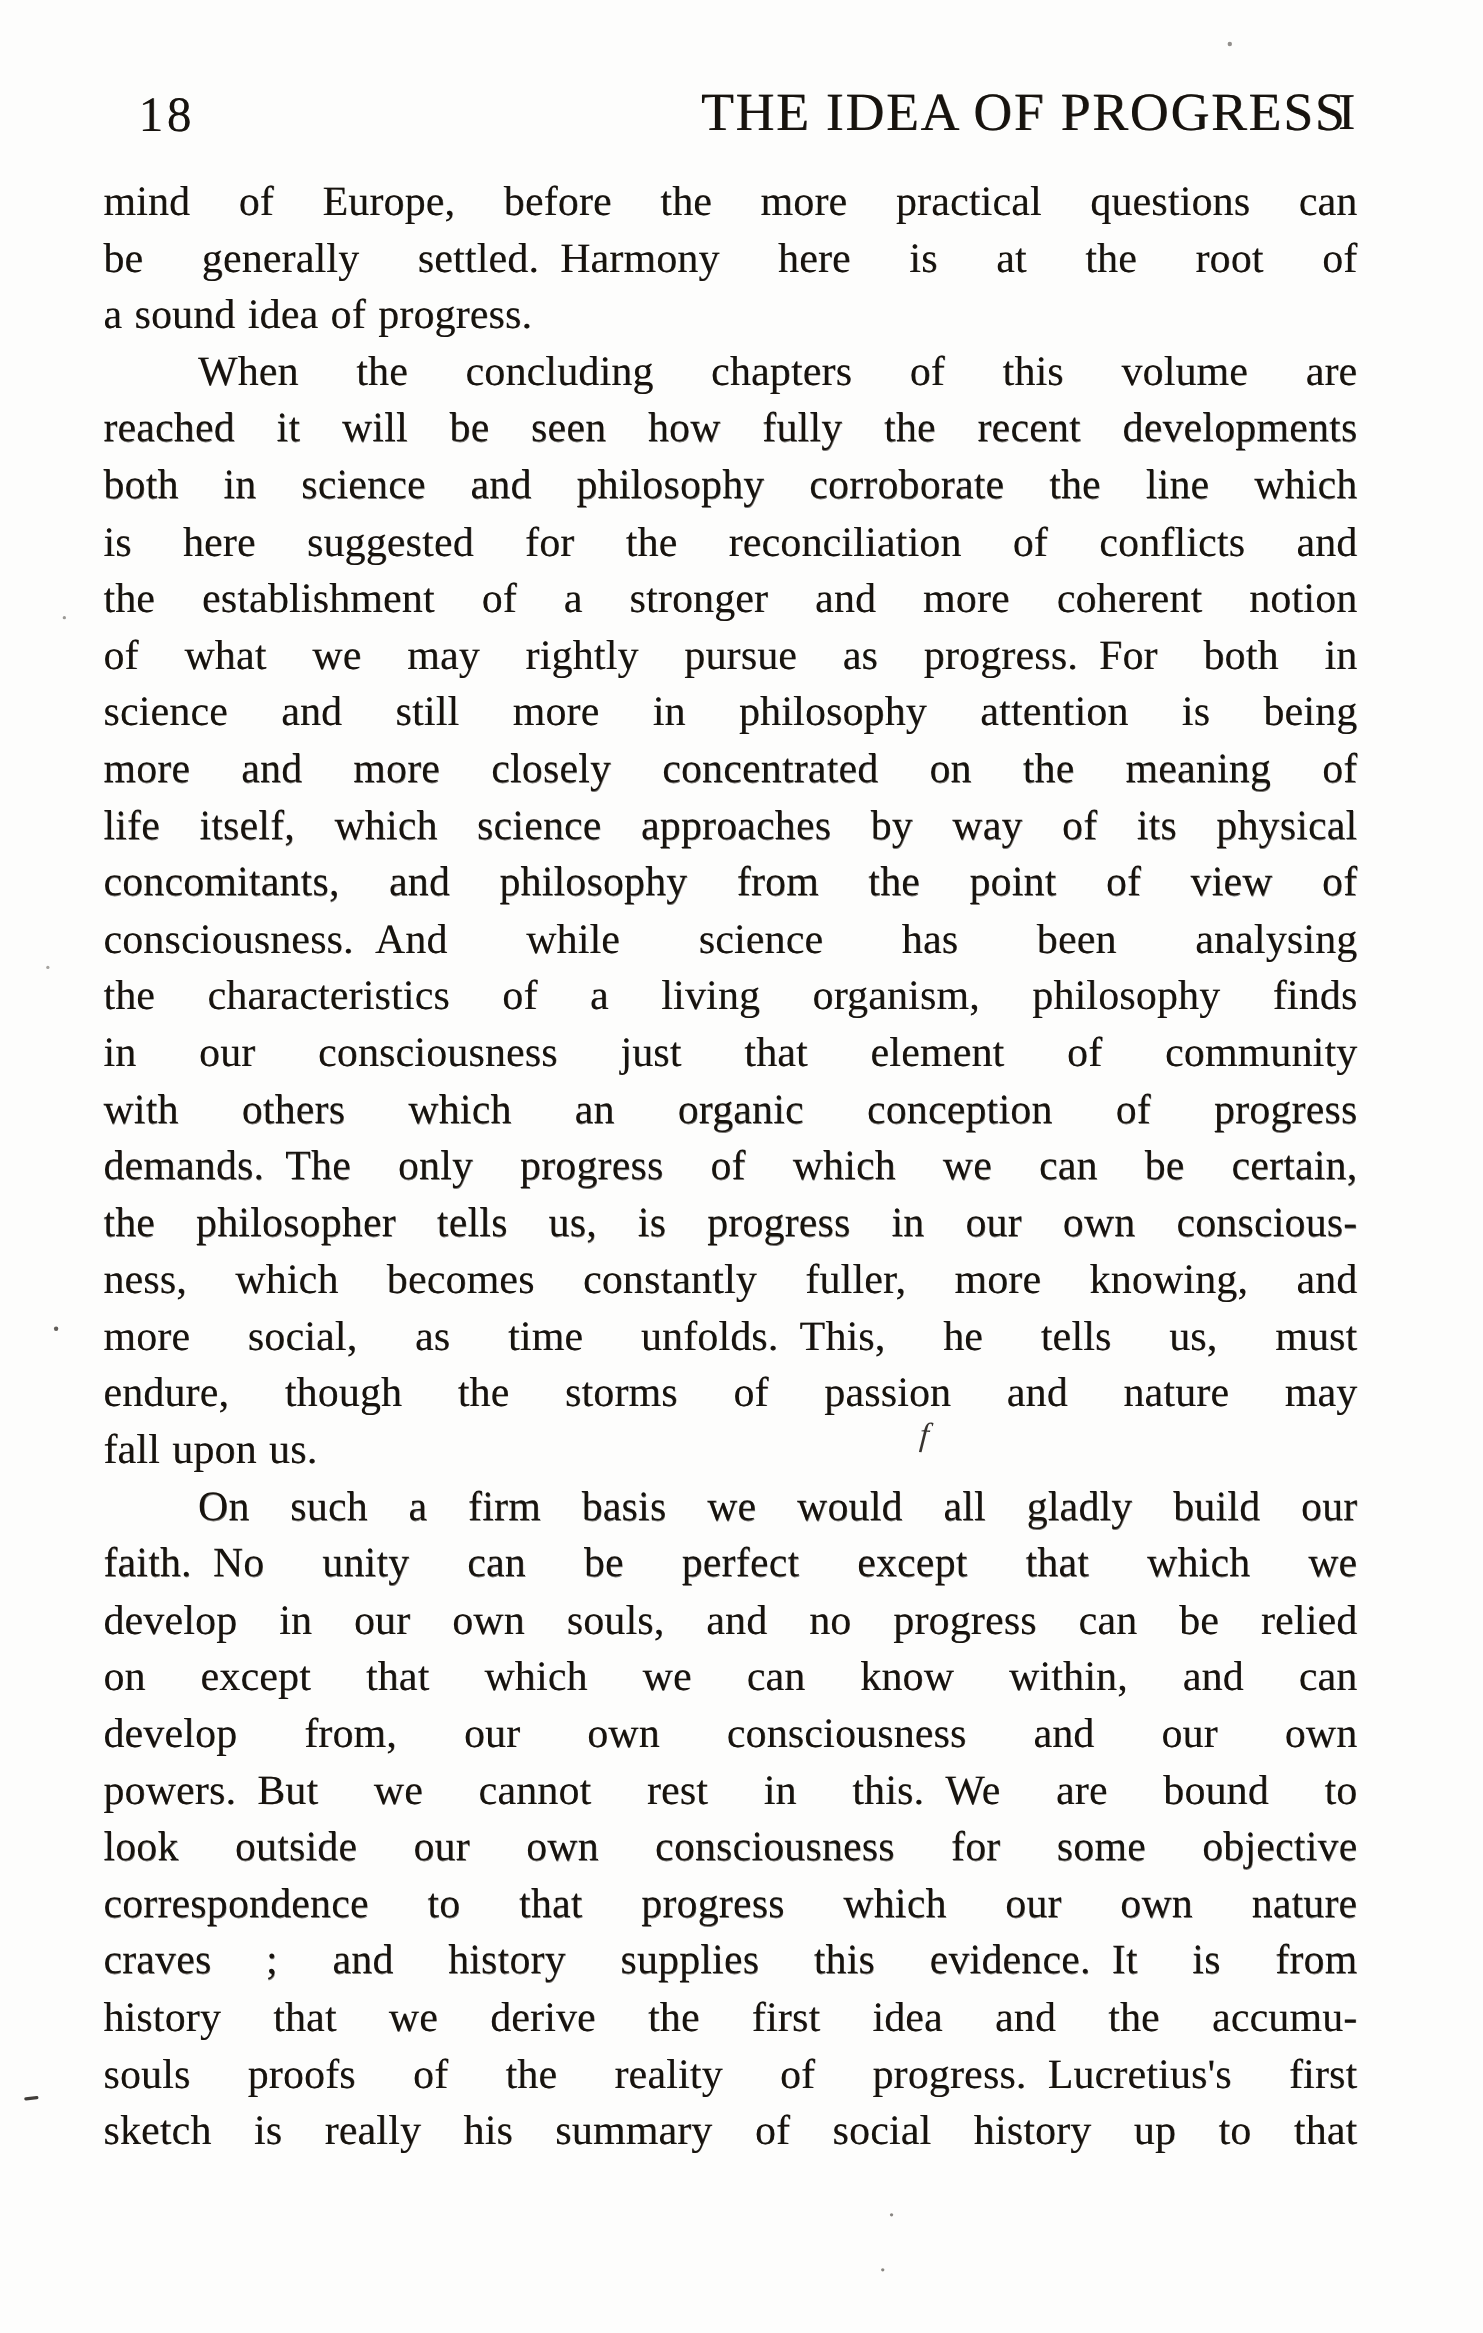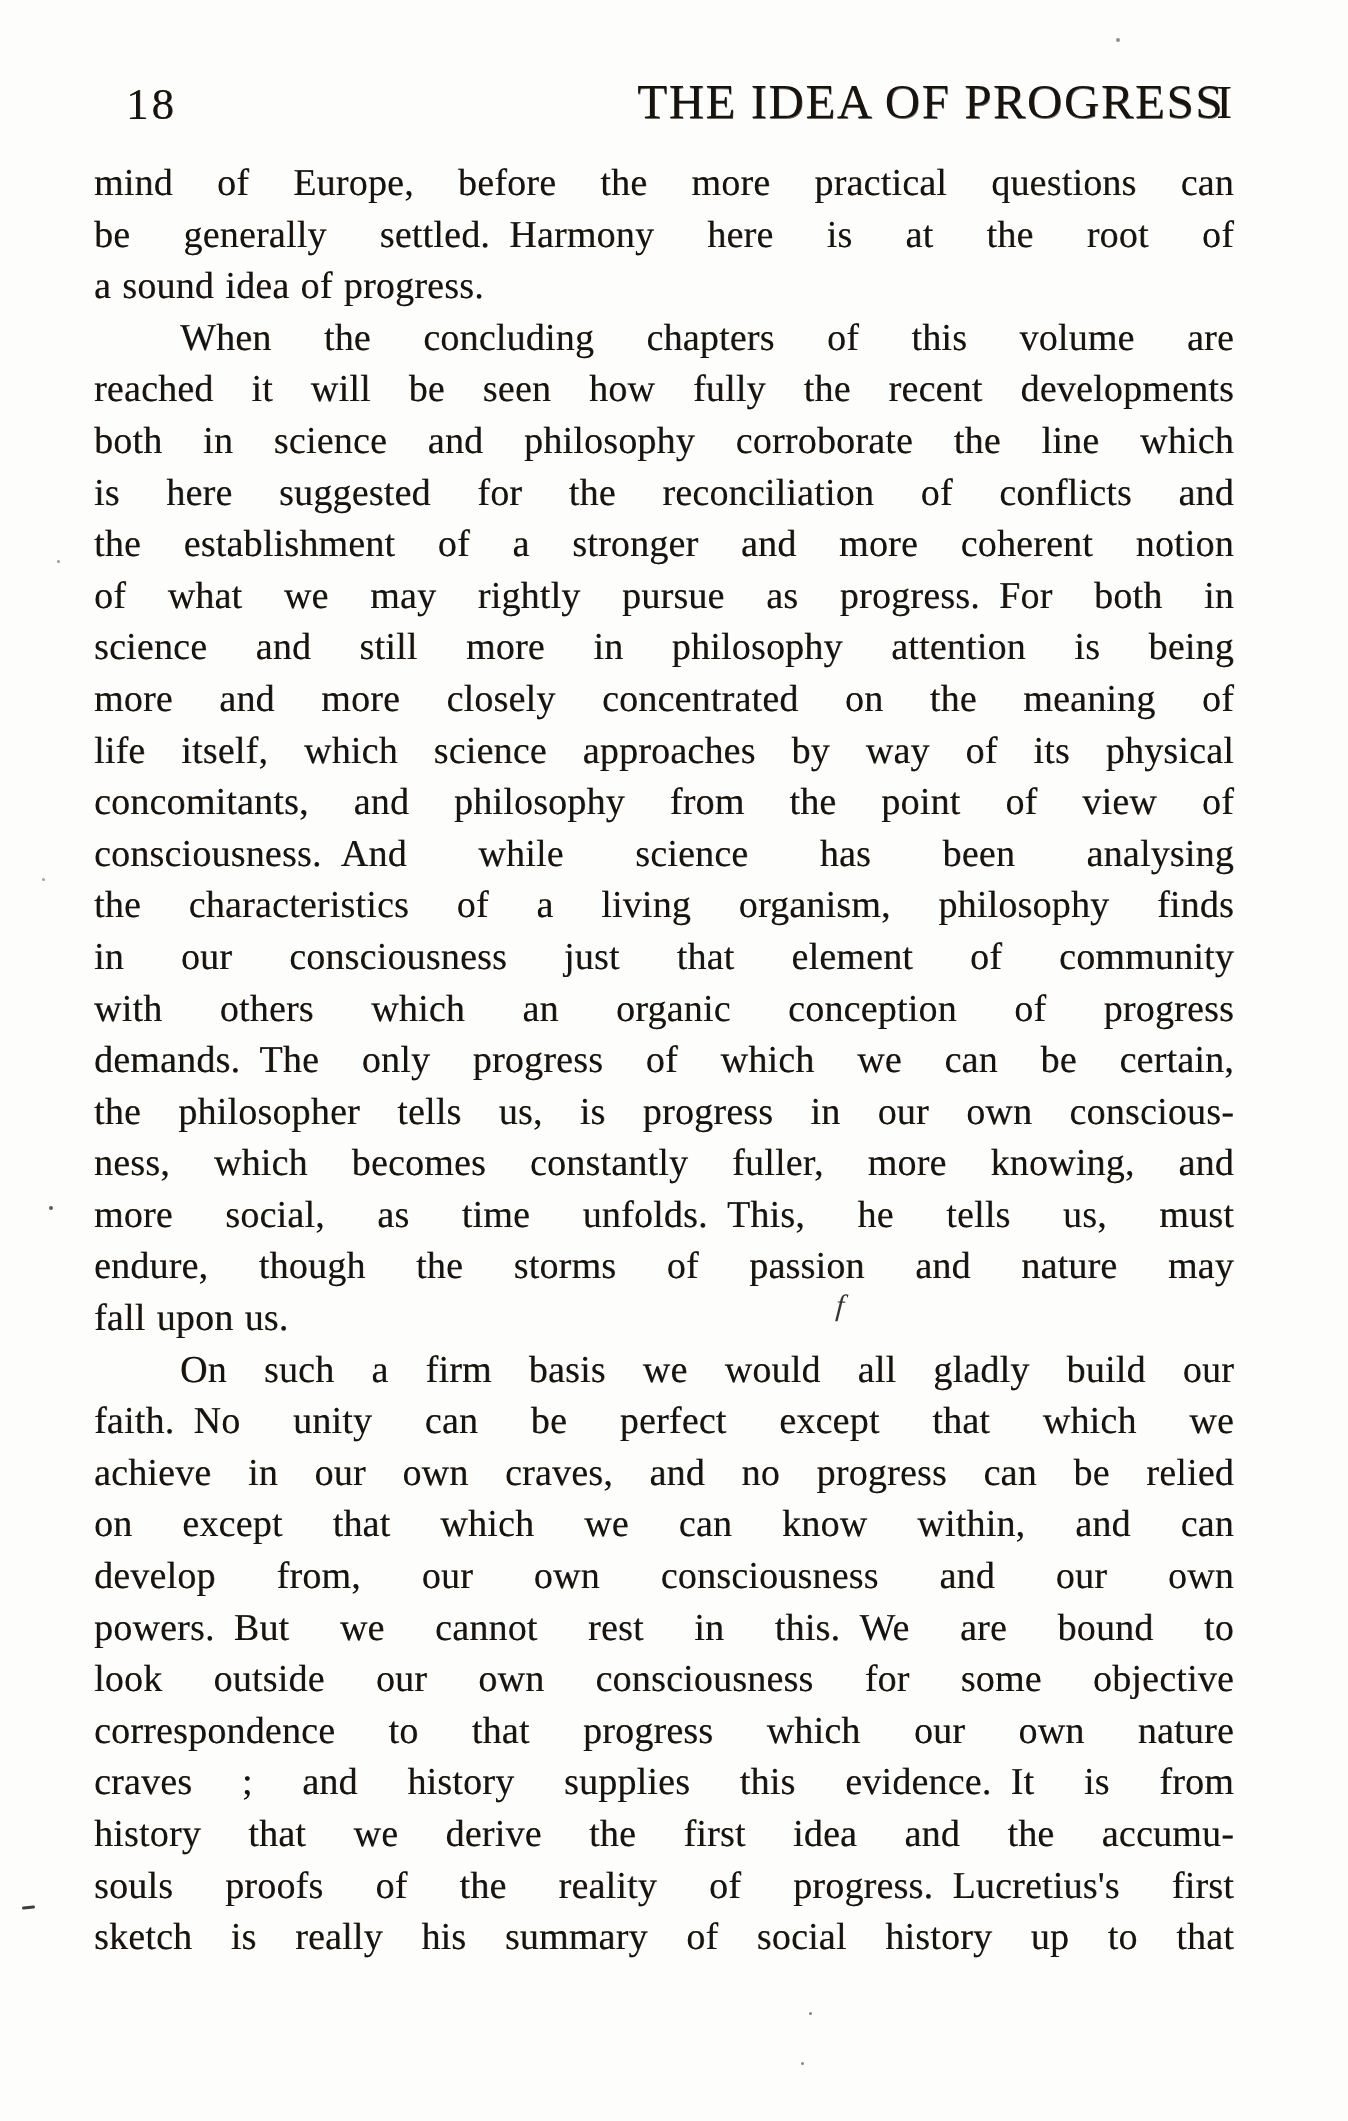--- a/index.html
+++ b/index.html
@@ -98,21 +98,21 @@
         <div class="line">demands. The only progress of which we can be certain,</div>
         <div class="line">the philosopher tells us, is progress in our own conscious-</div>
         <div class="line">ness, which becomes constantly fuller, more knowing, and</div>
         <div class="line">more social, as time unfolds. This, he tells us, must</div>
         <div class="line">endure, though the storms of passion and nature may</div>
         <div class="line short">fall upon us.</div>
       </div>
       <div class="paragraph">
         <div class="line indent">On such a firm basis we would all gladly build our</div>
         <div class="line">faith. No unity can be perfect except that which we</div>
-        <div class="line">achieve in our own craves, and no progress can be relied</div>
+        <div class="line">develop in our own souls, and no progress can be relied</div>
         <div class="line">on except that which we can know within, and can</div>
         <div class="line">develop from, our own consciousness and our own</div>
         <div class="line">powers. But we cannot rest in this. We are bound to</div>
         <div class="line">look outside our own consciousness for some objective</div>
         <div class="line">correspondence to that progress which our own nature</div>
         <div class="line">craves ; and history supplies this evidence. It is from</div>
         <div class="line">history that we derive the first idea and the accumu-</div>
         <div class="line">souls proofs of the reality of progress. Lucretius's first</div>
         <div class="line">sketch is really his summary of social history up to that</div>
       </div>

